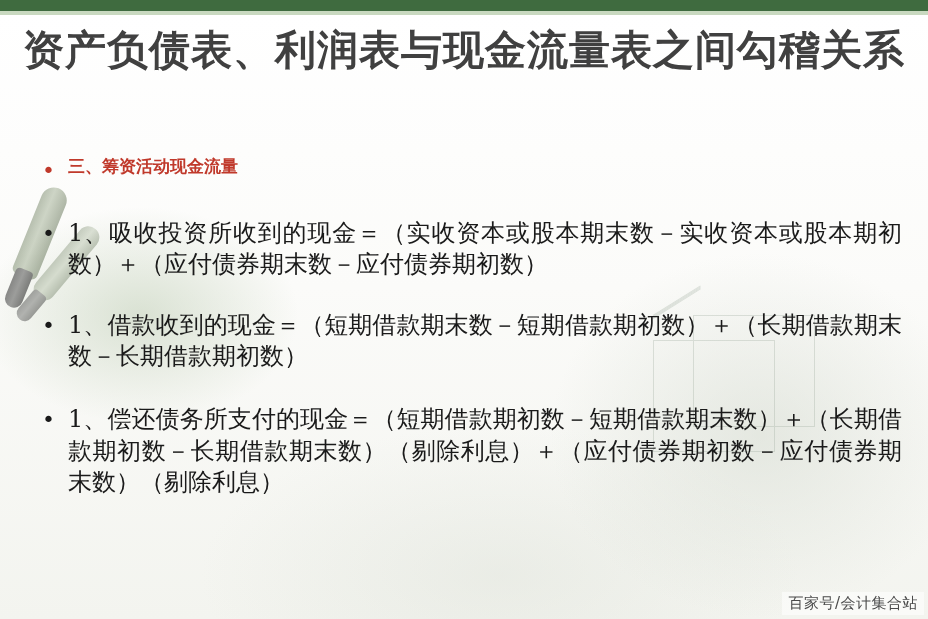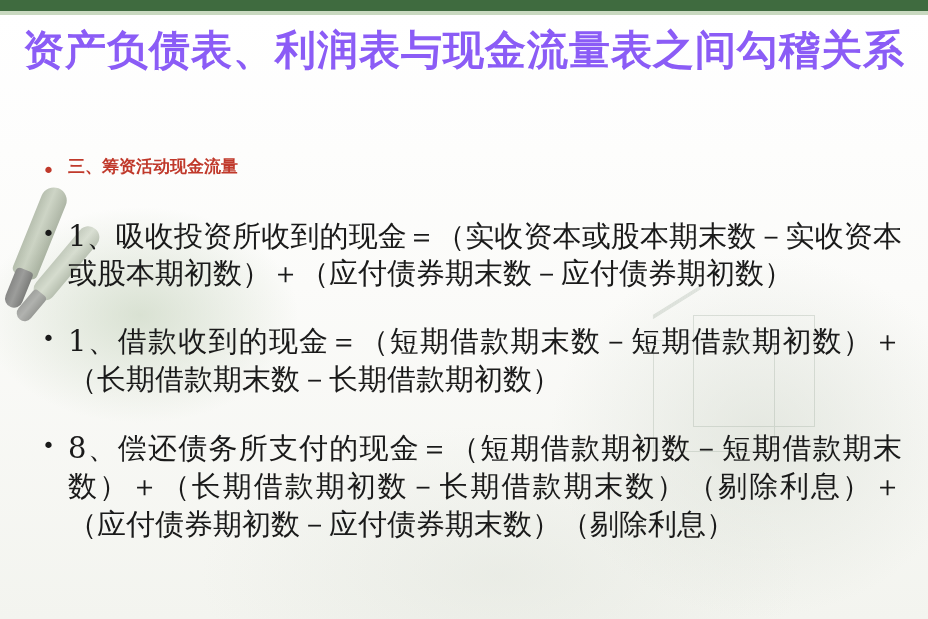--- a/index.html
+++ b/index.html
@@ -111,21 +111,21 @@
   .glass-cube .l2 { left: 120px; top: 25px; width: 56px; height: 1px; background: #9aa89a; transform: rotate(-32deg); transform-origin: left center; }
   .glass-cube .l3 { left: 0; top: 135px; width: 56px; height: 1px; background: #9aa89a; transform: rotate(-32deg); transform-origin: left center; }
   .glass-cube .l4 { left: 120px; top: 135px; width: 56px; height: 1px; background: #9aa89a; transform: rotate(-32deg); transform-origin: left center; }
 
   .title {
     position: absolute;
     top: 28px;
     left: 0;
     width: 928px;
     text-align: center;
-    color: #8b5cf6;
+    color: #404040;
     font-family: "DejaVu Serif", "Liberation Serif", serif;
     font-weight: bold;
     font-size: 41px;
     line-height: 1.12;
     letter-spacing: 1px;
   }
   .content {
     position: absolute;
     top: 155px;
     left: 42px;
@@ -144,21 +144,21 @@
     line-height: 1.3;
     color: #1a1a1a;
     padding-top: 2px;
   }
   .bullet-dot.heading-dot {
     color: #c0392b;
   }
   .bullet-text {
     flex: 1 1 auto;
     font-family: "DejaVu Serif", "Liberation Serif", serif;
-    font-size: 29px;
+    font-size: 24px;
     line-height: 1.30;
     color: #1a1a1a;
     text-align: justify;
   }
   .heading-text {
     color: #c0392b;
     font-weight: bold;
     font-size: 17px;
     font-family: "DejaVu Serif", "Liberation Serif", serif;
   }
@@ -219,19 +219,20 @@
       <div class="bullet-text">1、吸收投资所收到的现金＝（实收资本或股本期末数－实收资本或股本期初数）＋（应付债券期末数－应付债券期初数）</div>
     </div>
 
     <div class="bullet-row item-2">
       <div class="bullet-dot">•</div>
       <div class="bullet-text">1、借款收到的现金＝（短期借款期末数－短期借款期初数）＋（长期借款期末数－长期借款期初数）</div>
     </div>
 
     <div class="bullet-row item-3">
       <div class="bullet-dot">•</div>
-      <div class="bullet-text">8、偿还债务所支付的现金＝（短期借款期初数－短期借款期末数）＋（长期借款期初数－长期借款期末数）（剔除利息）＋（应付债券期初数－应付债券期末数）（剔除利息）</div>
+      <div class="bullet-text">1、偿还债务所支付的现金＝（短期借款期初数－短期借款期末数）＋（长期借款期初数－长期借款期末数）（剔除利息）＋（应付债券期初数－应付债券期末数）（剔除利息）</div>
     </div>
 
   </div>
 
+  <div class="watermark">百家号/会计集合站</div>
 
 </div>
 
 </body></html>

